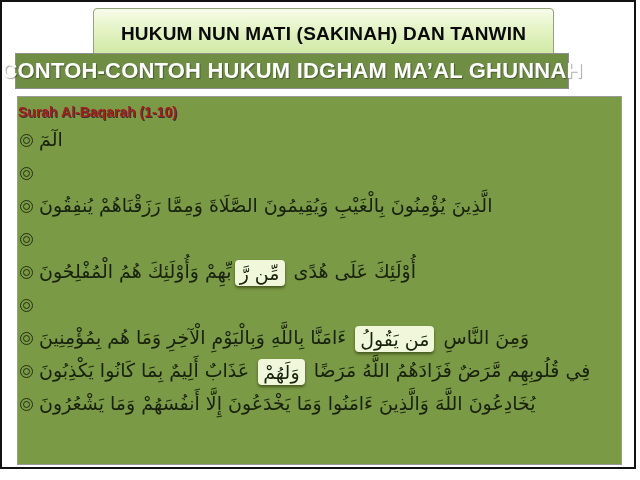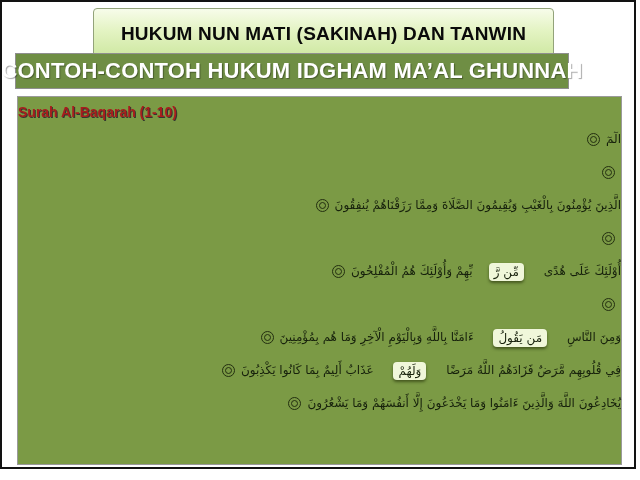--- a/index.html
+++ b/index.html
@@ -33,27 +33,27 @@
     position:absolute;left:17px;top:96px;width:605px;height:369px;box-sizing:border-box;
     background:#7b9a45;border:1px solid #9a9a9a;
   }
   .surah-heading{
     margin-top:7px;text-align:left;
     font-size:14px;font-weight:bold;color:#a81d1d;
     text-shadow:1px 1px 0 rgba(45,45,45,.9);
   }
   .verses{margin-top:3px;}
   .vline{
-    height:33px;line-height:33px;text-align:right;direction:rtl;unicode-bidi:isolate;
-    font-family:"DejaVu Sans",sans-serif;font-size:12px;color:#17210c;white-space:nowrap;
+    height:33px;line-height:33px;text-align:left;direction:rtl;unicode-bidi:isolate;
+    font-family:"DejaVu Sans",sans-serif;font-size:19px;color:#17210c;white-space:nowrap;
   }
   .seg{unicode-bidi:isolate;}
   .hl{
     display:inline-block;line-height:normal;
-    background:#f0f7da;border-radius:4px;padding:2px 5px;margin:0 16px;
+    background:#f0f7da;border-radius:4px;padding:2px 5px;margin:0 3px;
     box-shadow:0 2px 3px rgba(25,35,0,.55);
     vertical-align:middle;
   }
   .aya{
     display:inline-block;width:13px;height:13px;box-sizing:border-box;
     border:1px solid #232f10;border-radius:50%;
     margin:0 6px 0 2px;vertical-align:middle;position:relative;
   }
   .aya::before{
     content:"";position:absolute;left:2px;top:2px;right:2px;bottom:2px;

